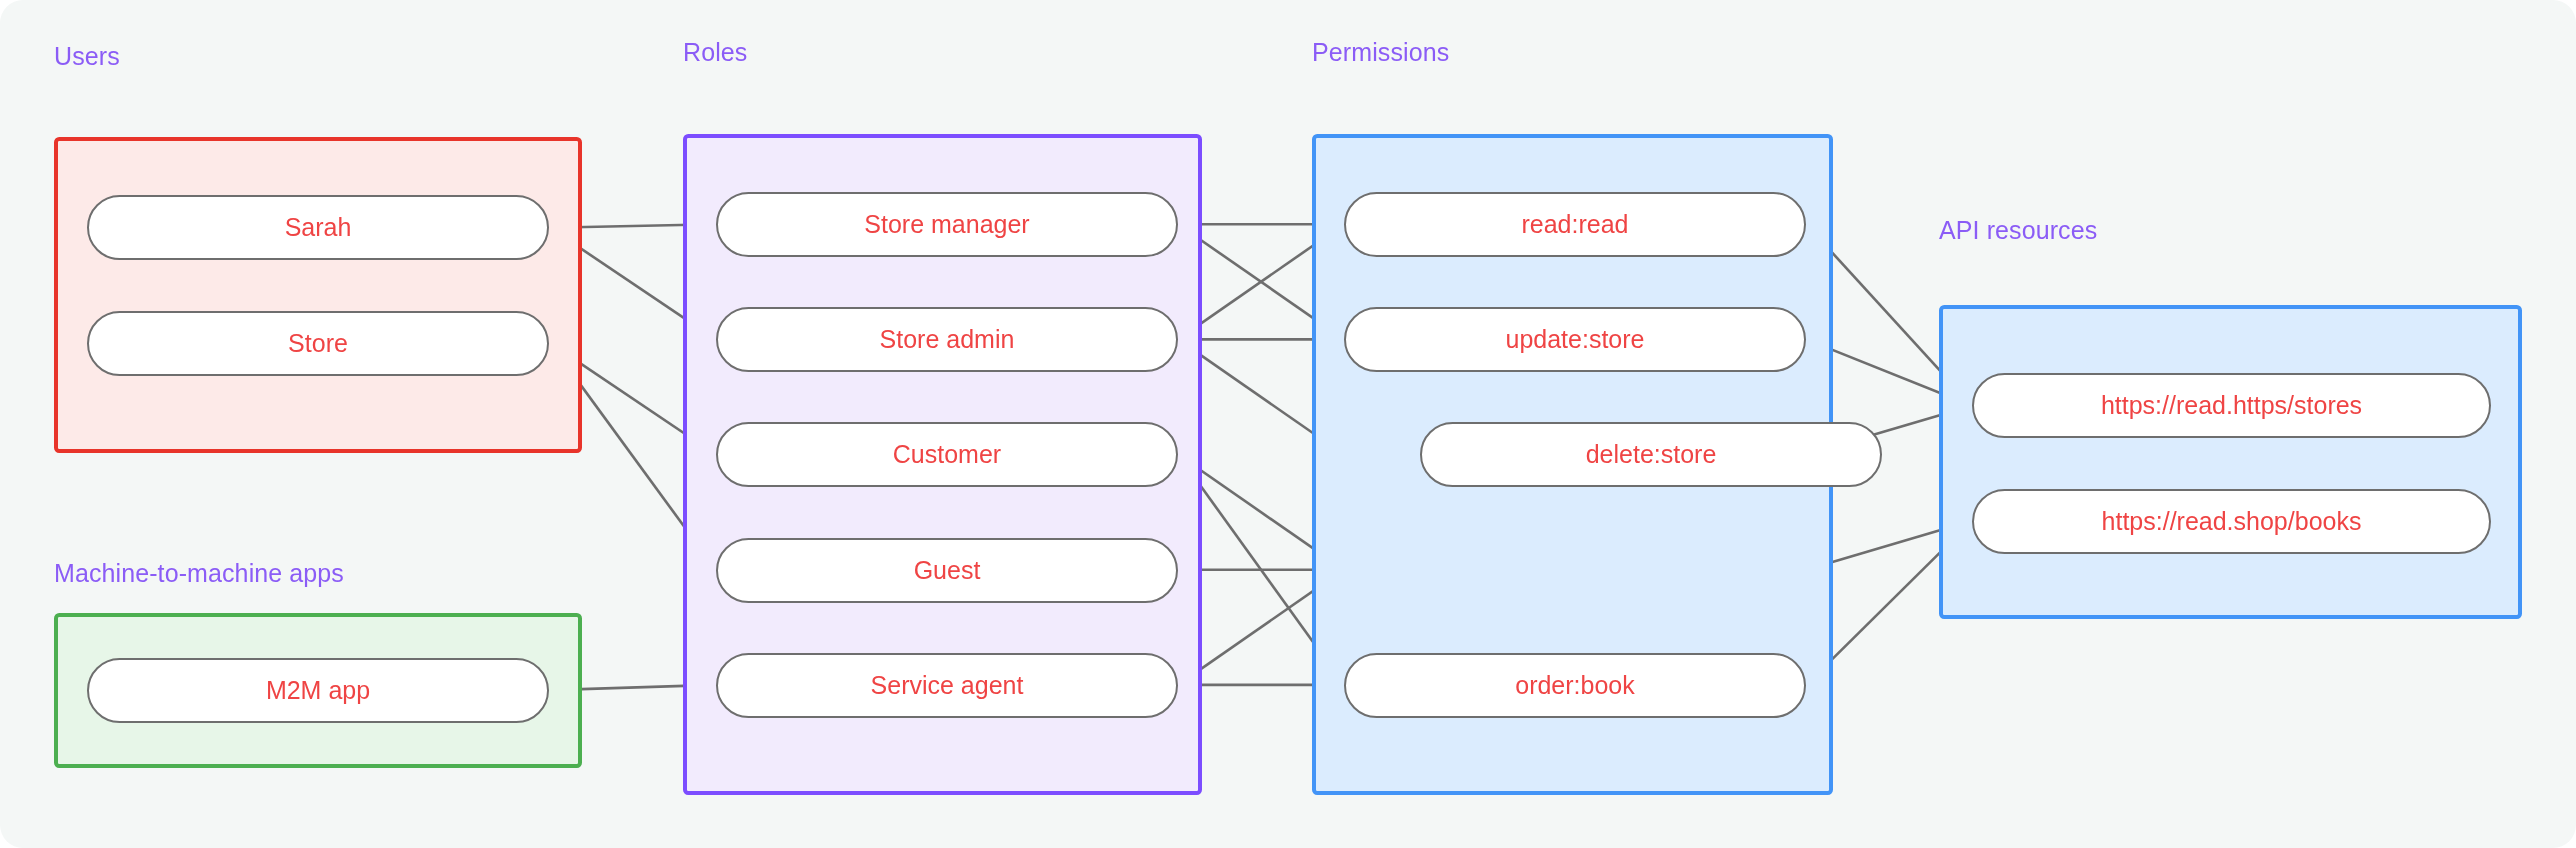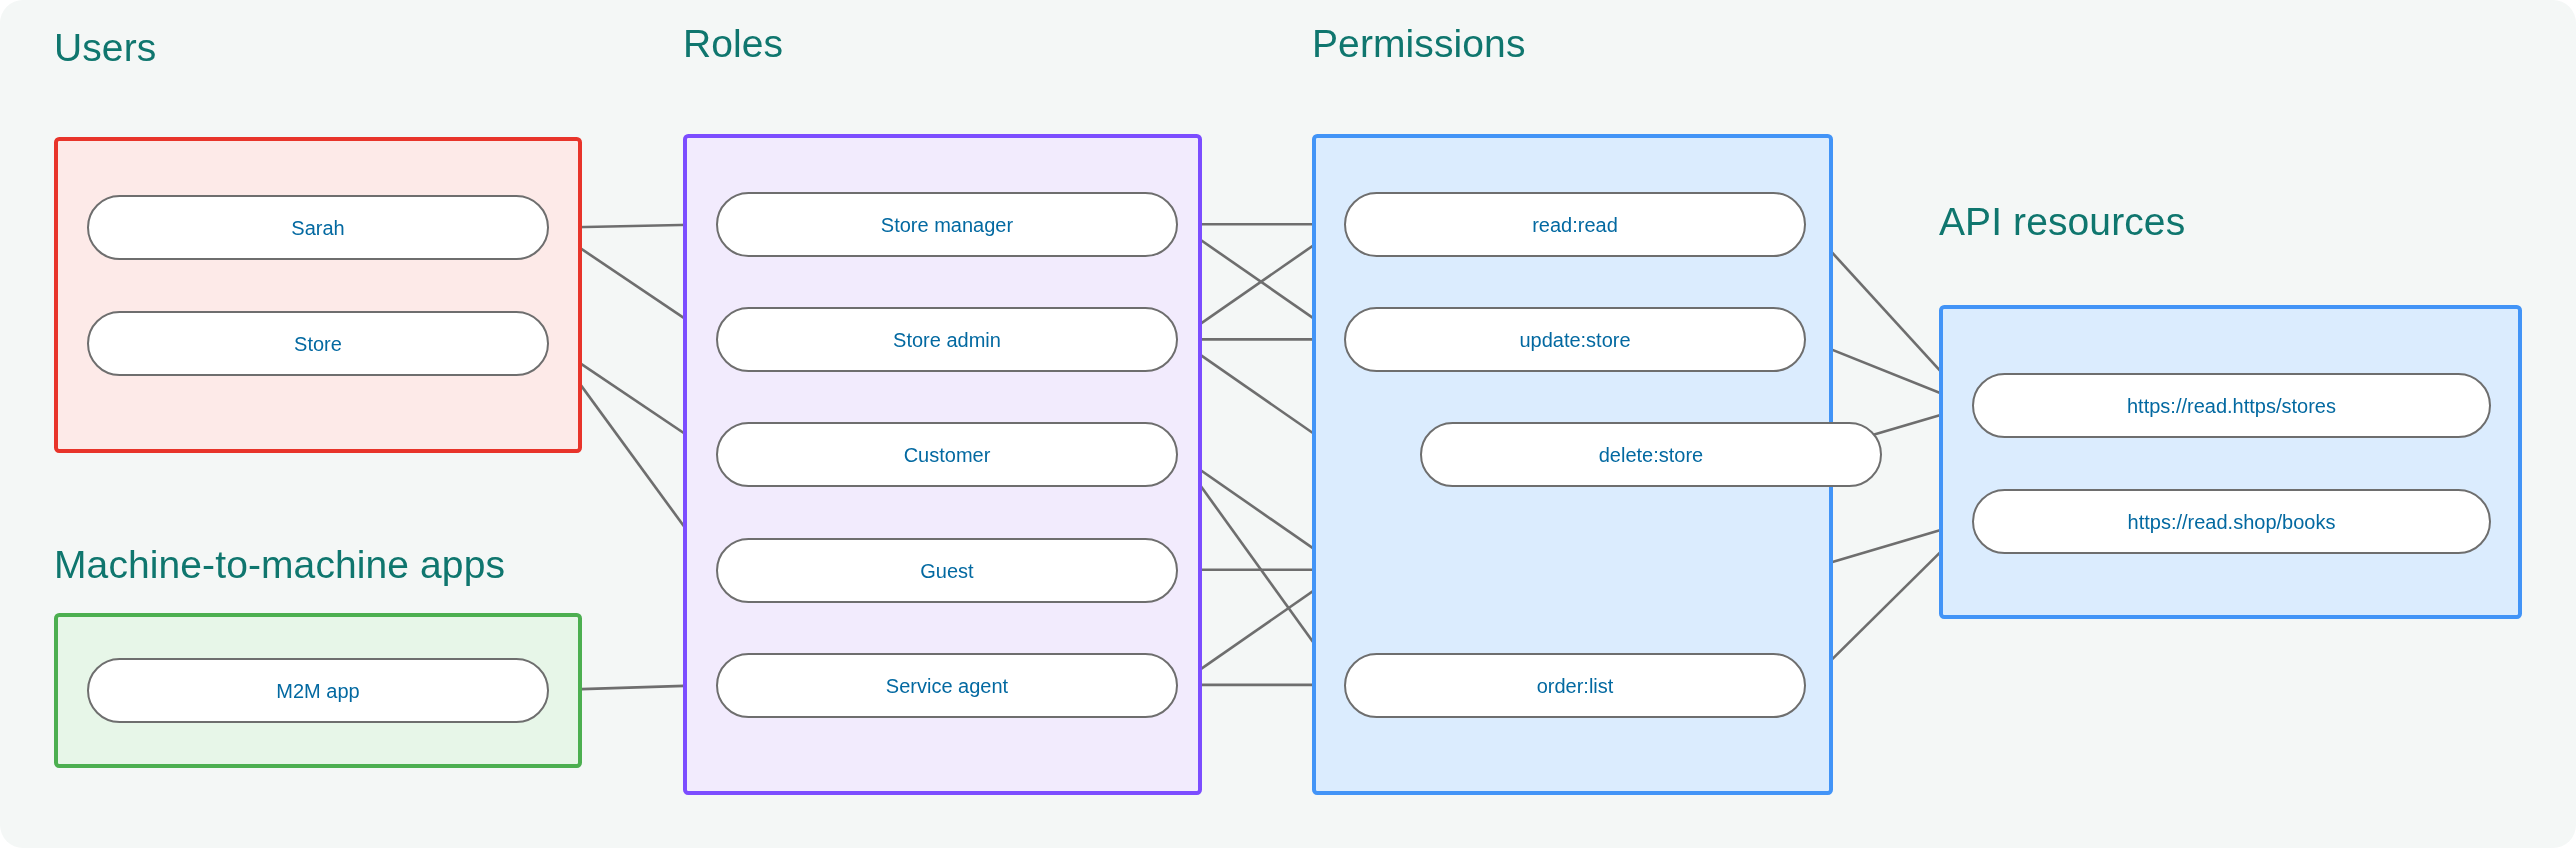--- a/index.html
+++ b/index.html
@@ -13,25 +13,26 @@
     position:relative;
     width:2576px;height:848px;
     background:#f4f7f6;
     border-radius:23px;
     overflow:hidden;
   }
   #edges{position:absolute;left:0;top:0;width:2576px;height:848px;pointer-events:none;}
 
   .group-label{
     position:absolute;
-    font-size:39px;
-    color:#0f766e;
+    font-size:25px;
+    color:#8b5cf6;
     letter-spacing:0.1px;
     white-space:nowrap;
     line-height:1;
+    margin-top:16px;
   }
   .group-box{
     position:absolute;
     box-sizing:border-box;
     border-width:4.4px;
     border-style:solid;
     border-radius:5.2px;
   }
   .g-users{border-color:#e8342a;background:#fdeae8;}
   .g-m2m{border-color:#4caf50;background:#e7f6e8;}
@@ -41,22 +42,22 @@
 
   .node{
     position:absolute;
     box-sizing:border-box;
     background:#ffffff;
     border:2.6px solid #6e6e6e;
     border-radius:872px;
     display:flex;
     align-items:center;
     justify-content:center;
-    font-size:20px;
-    color:#0369a1;
+    font-size:25px;
+    color:#ef4444;
     white-space:nowrap;
     line-height:1;
   }
 </style>
 </head>
 <body>
 
 <div id="canvas">
 
   <svg id="edges" viewBox="0 0 2952 972" xmlns="http://www.w3.org/2000/svg">
@@ -109,21 +110,21 @@
   <div class="node" style="left:716px;top:422px;width:462px;height:65px;">Customer</div>
   <div class="node" style="left:716px;top:307px;width:462px;height:65px;">Store admin</div>
   <div class="node" style="left:716px;top:538px;width:462px;height:65px;">Guest</div>
   <div class="node" style="left:716px;top:653px;width:462px;height:65px;">Service agent</div>
 
   <div class="group-label" style="left:1312px;top:24.4px;">Permissions</div>
   <div class="group-box g-perms" style="left:1312px;top:134px;width:521px;height:661px;"></div>
   <div class="node" style="left:1344px;top:192px;width:462px;height:65px;">read:read</div>
   <div class="node" style="left:1344px;top:307px;width:462px;height:65px;">update:store</div>
   <div class="node" style="left:1420px;top:422px;width:462px;height:65px;">delete:store</div>
-  <div class="node" style="left:1344px;top:653px;width:462px;height:65px;">order:list</div>
+  <div class="node" style="left:1344px;top:653px;width:462px;height:65px;">order:book</div>
 
   <div class="group-label" style="left:1939px;top:202px;">API resources</div>
   <div class="group-box g-api" style="left:1939px;top:305px;width:583px;height:314px;"></div>
   <div class="node" style="left:1972px;top:373px;width:519px;height:65px;">https://read.https/stores</div>
   <div class="node" style="left:1972px;top:489px;width:519px;height:65px;">https://read.shop/books</div>
 
 </div>
 
 
 </body></html>

